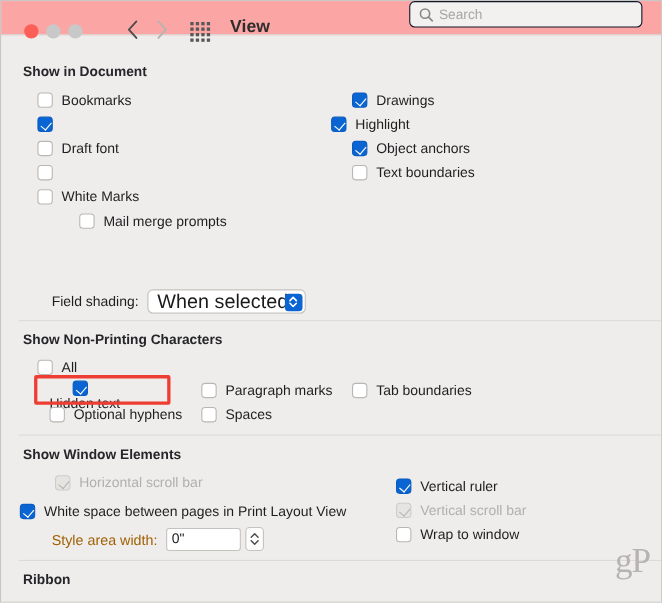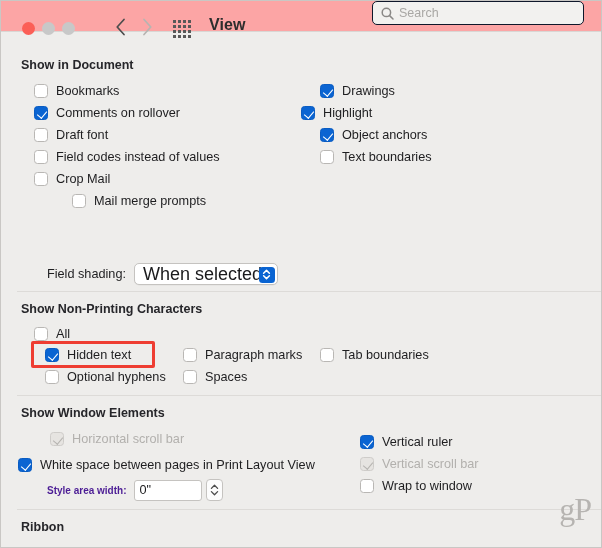--- a/index.html
+++ b/index.html
@@ -200,21 +200,21 @@
   }
 
   
   #style-area-row {
     position: absolute;
     left: 46px; top: 447px;
     display: flex; align-items: center;
     height: 22px;
   }
   #style-area-label {
-    font-size: 10px; color: #4c1d95; margin-right: 8px; font-weight: bold;
+    font-size: 13px; color: #a16207; margin-right: 8px;
   }
   #style-area-input {
     width: 68px; height: 21px;
     background: #ffffff;
     border: 1px solid #c5c3c0;
     border-radius: 3px;
     font-family: "Liberation Sans", sans-serif;
     font-size: 12.7px;
     color: #1a1a1c;
     padding: 0 4px;
@@ -297,33 +297,31 @@
 
     <div class="section">
       <div class="section-title" style="left:20px; top:26px;">Show in Document</div>
 
       <div class="cb-row" style="left:33px; top:50px;">
         <span class="cb"></span>
         <span class="cb-label">Bookmarks</span>
       </div>
       <div class="cb-row" style="left:33px; top:72px;">
         <span class="cb checked"></span>
-        <span class="cb-label">Comments on rollover</span>
       </div>
       <div class="cb-row" style="left:33px; top:94px;">
         <span class="cb"></span>
         <span class="cb-label">Draft font</span>
       </div>
       <div class="cb-row" style="left:33px; top:116px;">
         <span class="cb"></span>
-        <span class="cb-label">Field codes instead of values</span>
       </div>
       <div class="cb-row" style="left:33px; top:138px;">
         <span class="cb"></span>
-        <span class="cb-label">Crop Mail</span>
+        <span class="cb-label">White Marks</span>
       </div>
       <div class="cb-row" style="left:33px; top:160px;margin-left:38px;">
         <span class="cb"></span>
         <span class="cb-label">Mail merge prompts</span>
       </div>
 
       <div class="cb-row" style="left:319px; top:50px;">
         <span class="cb checked"></span>
         <span class="cb-label">Drawings</span>
       </div>
@@ -356,21 +354,21 @@
 
     <div class="section">
       <div class="divider" style="top:259px;"></div>
       <div class="section-title" style="left:20px; top:270px;">Show Non-Printing Characters</div>
 
       <div class="cb-row" style="left:33px; top:293px;">
         <span class="cb"></span>
         <span class="cb-label">All</span>
       </div>
 
-      <div class="cb-row" style="left:44px; top:314px;">
+      <div class="cb-row" style="left:44px; top:314px;flex-direction:column;">
         <span class="cb checked"></span>
         <span class="cb-label">Hidden text</span>
       </div>
       <div id="hidden-text-highlight"></div>
 
       <div class="cb-row" style="left:182px; top:314px;">
         <span class="cb"></span>
         <span class="cb-label">Paragraph marks</span>
       </div>
       <div class="cb-row" style="left:319px; top:314px;">

